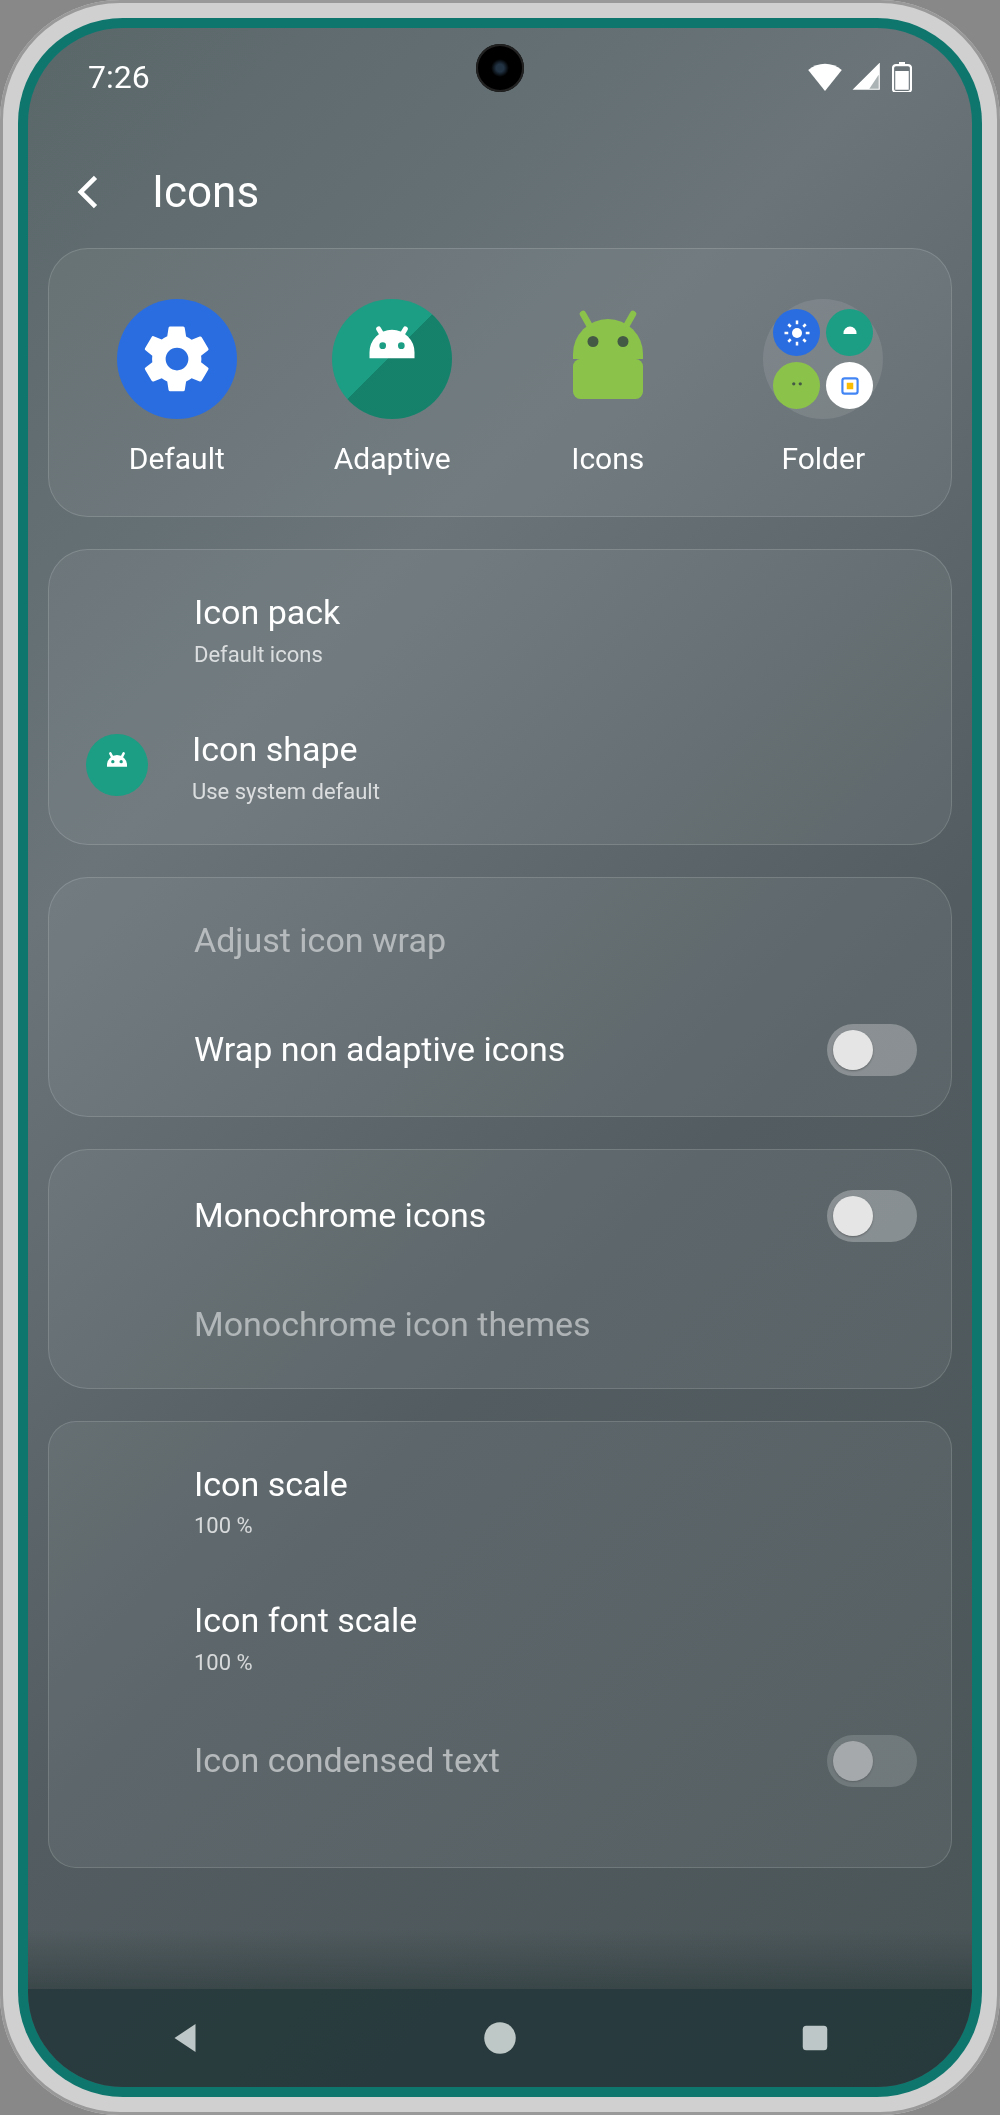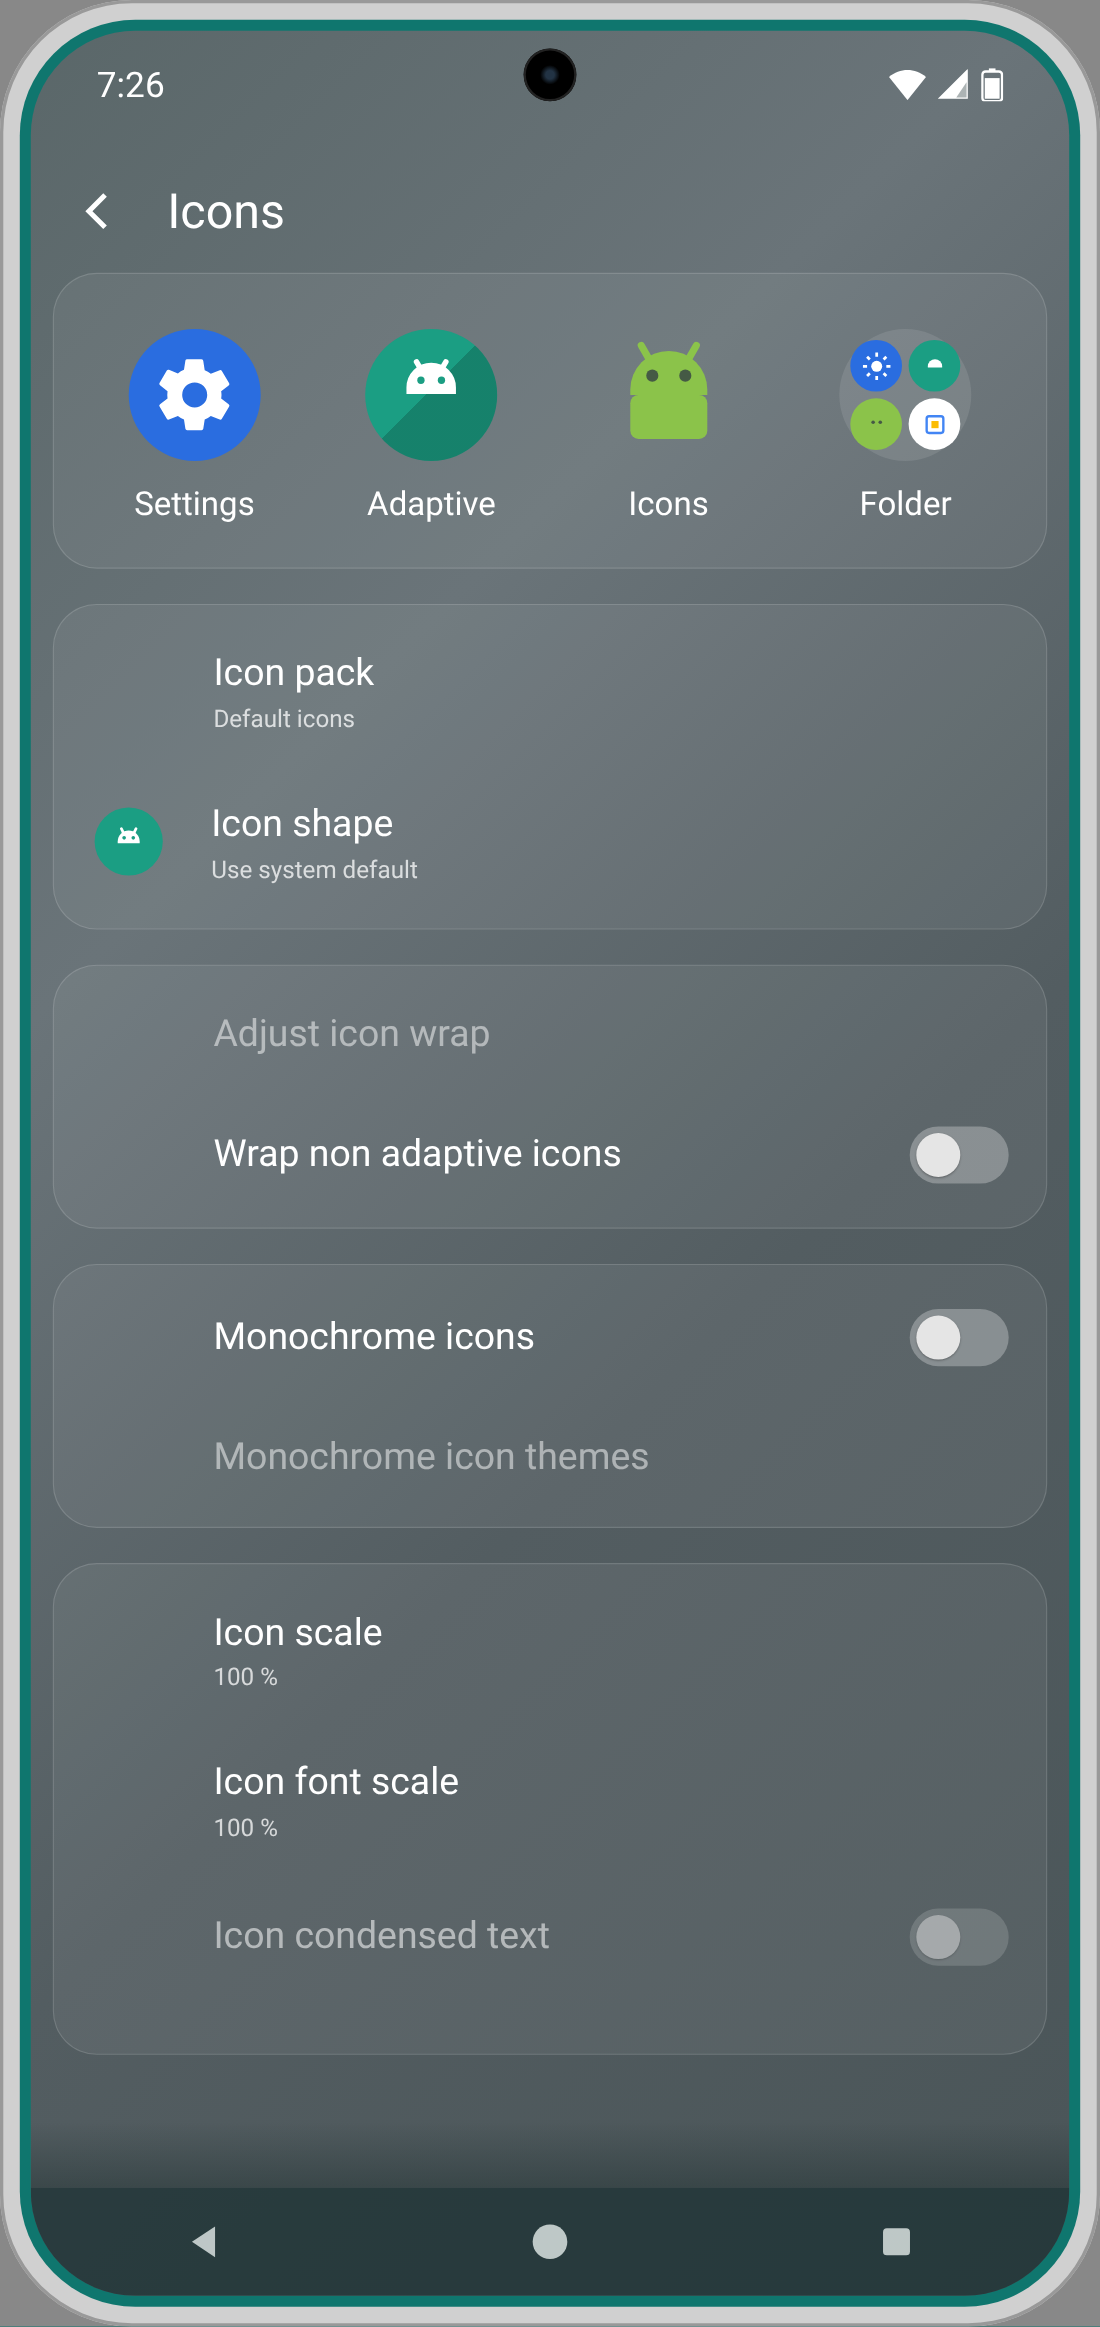--- a/index.html
+++ b/index.html
@@ -226,21 +226,21 @@
 
         <div class="card">
           <div class="preview-row">
 
             <div class="preview-item">
               <div class="preview-icon" style="background:#2a6de0;">
                 <svg width="78" height="78" viewBox="0 0 24 24" fill="#fff">
                     <path d="M19.4 13a7.5 7.5 0 0 0 .1-1 7.5 7.5 0 0 0-.1-1l2.1-1.6a.5.5 0 0 0 .1-.7l-2-3.4a.5.5 0 0 0-.6-.2l-2.5 1a7.3 7.3 0 0 0-1.7-1l-.4-2.6A.5.5 0 0 0 13.9 2h-4a.5.5 0 0 0-.5.4l-.4 2.6a7.3 7.3 0 0 0-1.7 1l-2.5-1a.5.5 0 0 0-.6.2l-2 3.4a.5.5 0 0 0 .1.7L4.4 11a7.5 7.5 0 0 0 0 2l-2.1 1.6a.5.5 0 0 0-.1.7l2 3.4a.5.5 0 0 0 .6.2l2.5-1c.5.4 1.1.7 1.7 1l.4 2.6a.5.5 0 0 0 .5.4h4a.5.5 0 0 0 .5-.4l.4-2.6c.6-.3 1.2-.6 1.7-1l2.5 1a.5.5 0 0 0 .6-.2l2-3.4a.5.5 0 0 0-.1-.7ZM12 15.5A3.5 3.5 0 1 1 15.5 12 3.5 3.5 0 0 1 12 15.5Z"></path>
                   </svg>
               </div>
-              <span class="preview-label">Settings</span>
+              <span class="preview-label">Default</span>
             </div>
 
             <div class="preview-item">
               <div class="preview-icon" style="background:#1b9e83;position:relative;overflow:hidden;">
                 <div style="position:absolute;inset:0;background:linear-gradient(135deg,transparent 48%, rgba(0,0,0,0.18) 48%);"></div>
                 <svg width="80" height="80" viewBox="0 0 24 24" fill="#fff" style="position:relative;">
                     <path d="M6 10a6 6 0 0 1 12 0v1H6Zm2-7 1.5 2.5M16 3l-1.5 2.5" stroke="#fff" stroke-width="1.5" stroke-linecap="round" fill="none"></path>
                     <path d="M6 10a6 6 0 0 1 12 0v1H6Z"></path>
                     <circle cx="9.2" cy="8" r="1" fill="#1b9e83"></circle>
                     <circle cx="14.8" cy="8" r="1" fill="#1b9e83"></circle>
@@ -348,21 +348,21 @@
                 <div class="thumb"></div>
               </div>
           </div>
           <div class="row indent">
             <div class="row-body">
               <div class="row-title dim">Monochrome icon themes</div>
             </div>
           </div>
         </div>
 
-        <div class="card" style="margin-bottom:0;padding-bottom:50px;">
+        <div class="card" style="margin-bottom:0;padding-bottom:50px;border-radius:28px;">
           <div class="row indent">
             <div class="row-body">
               <div class="row-title">Icon scale</div>
               <div class="row-sub">100 %</div>
             </div>
           </div>
           <div class="row indent">
             <div class="row-body">
               <div class="row-title">Icon font scale</div>
               <div class="row-sub">100 %</div>

